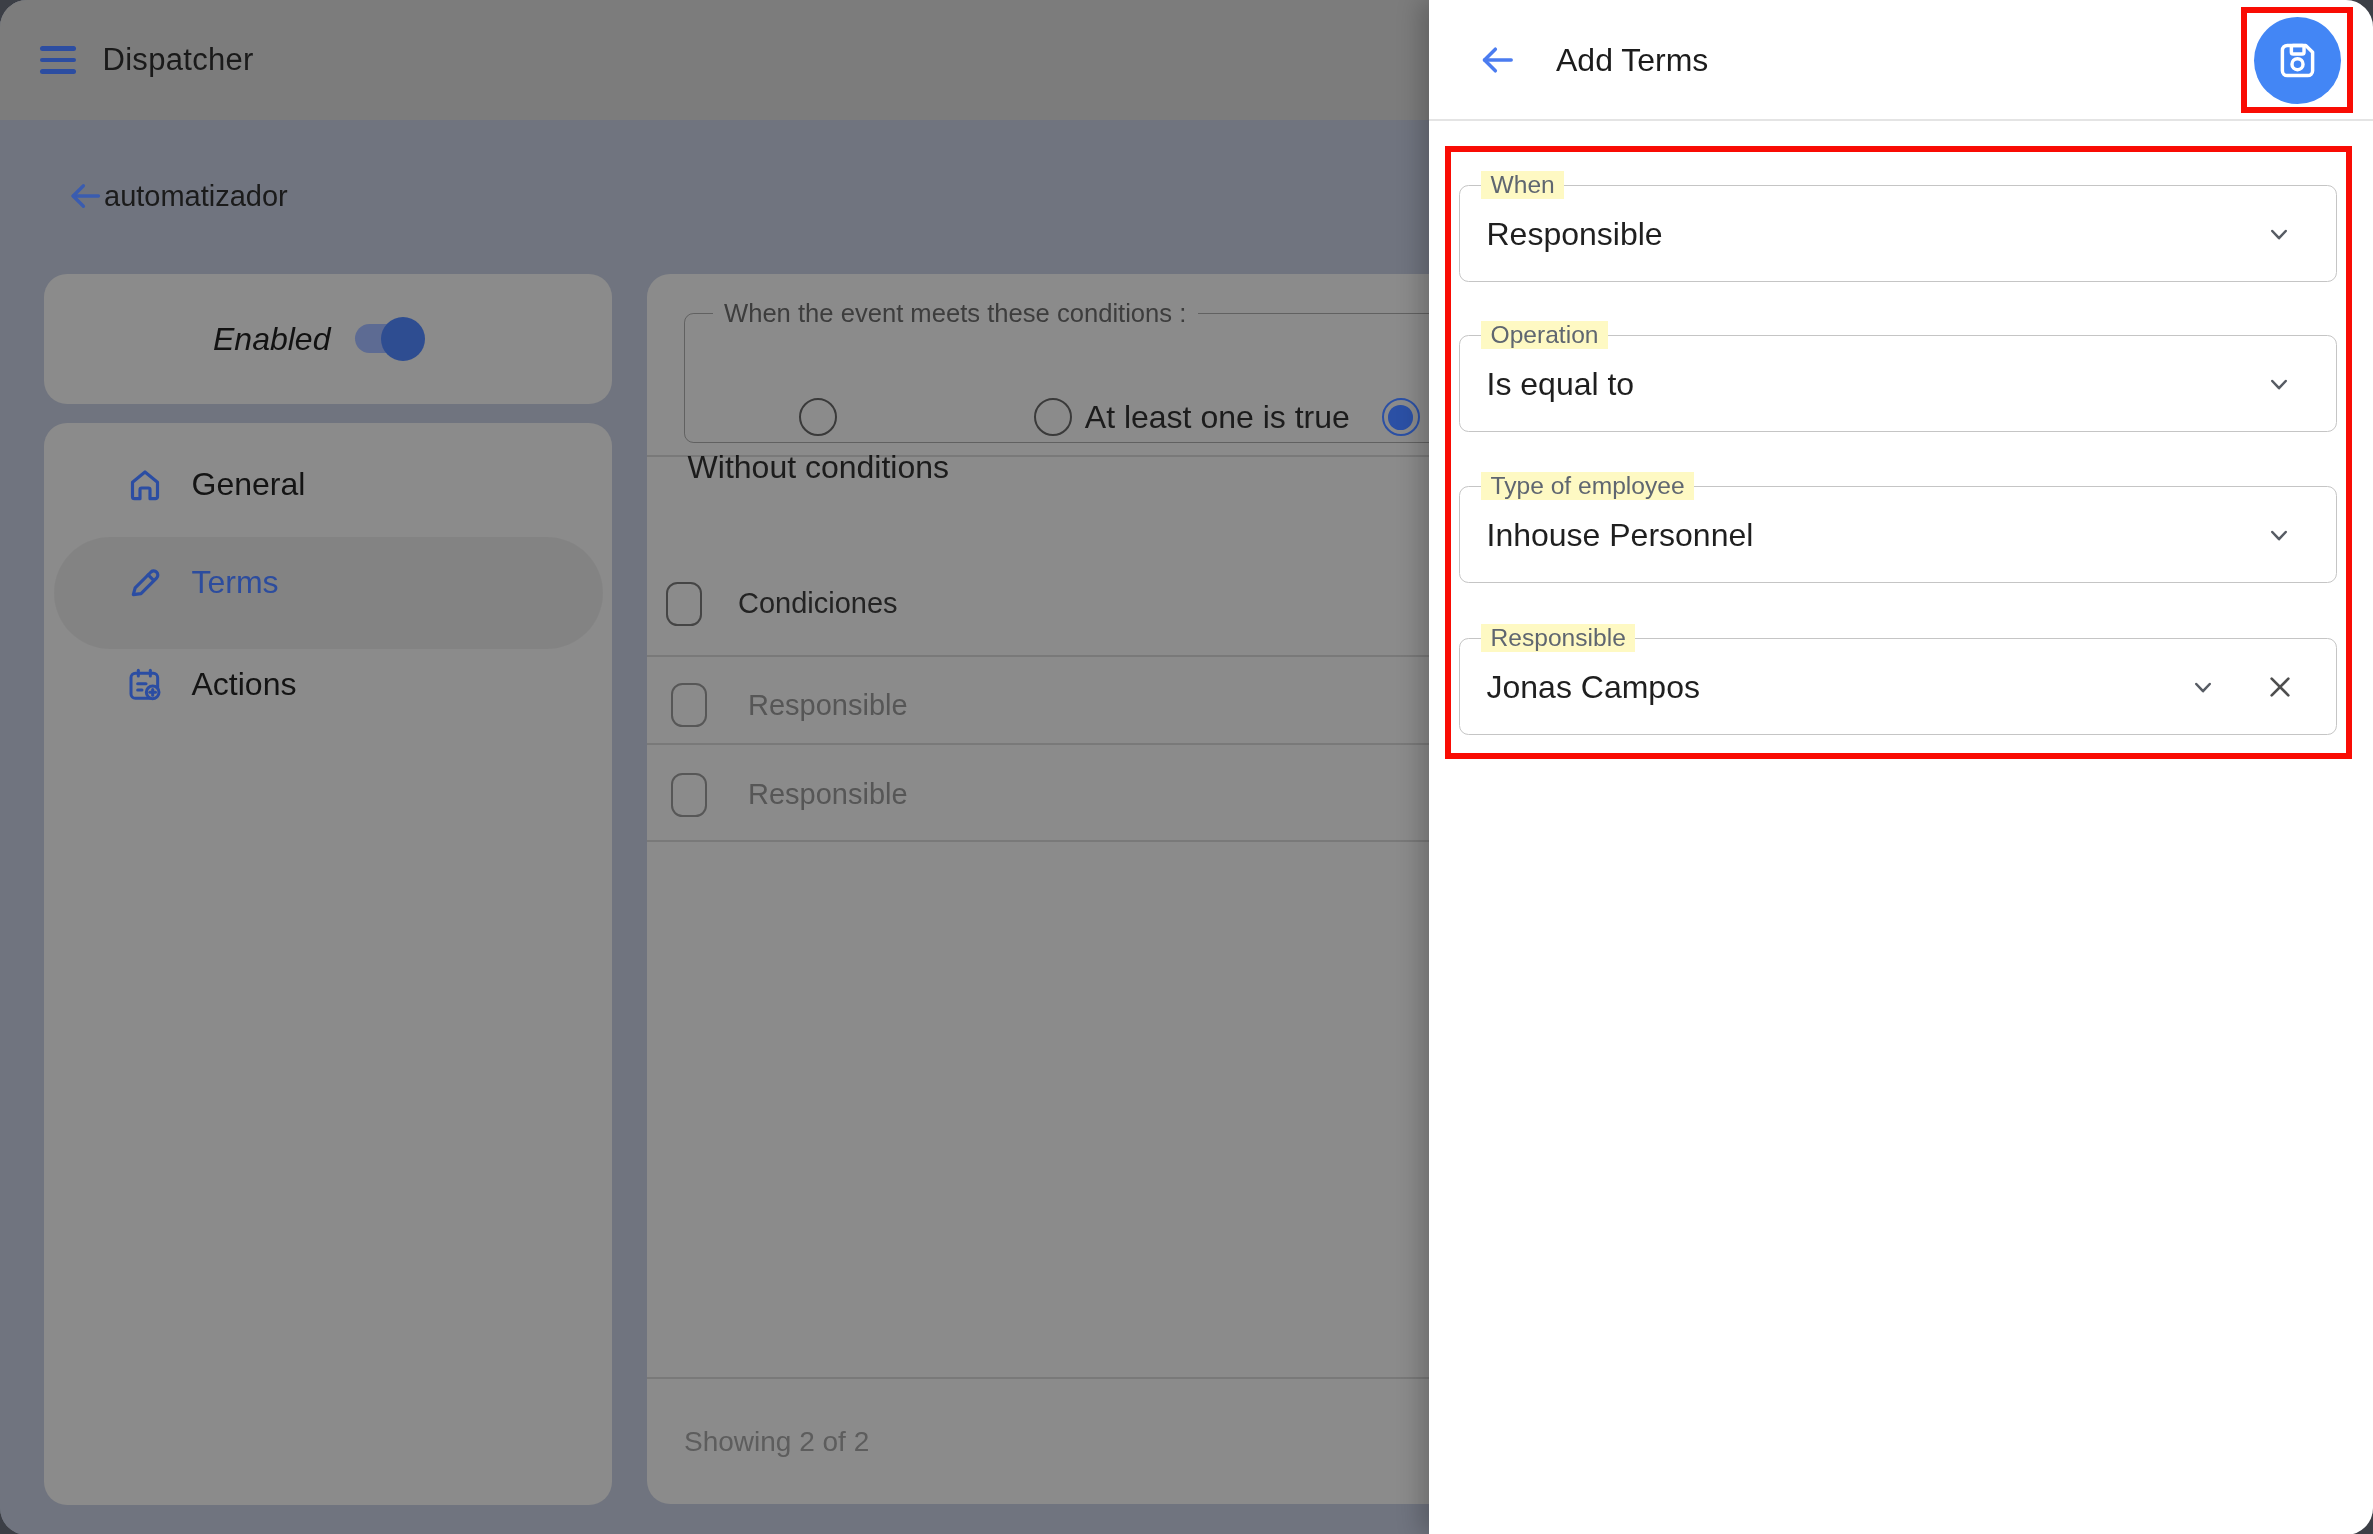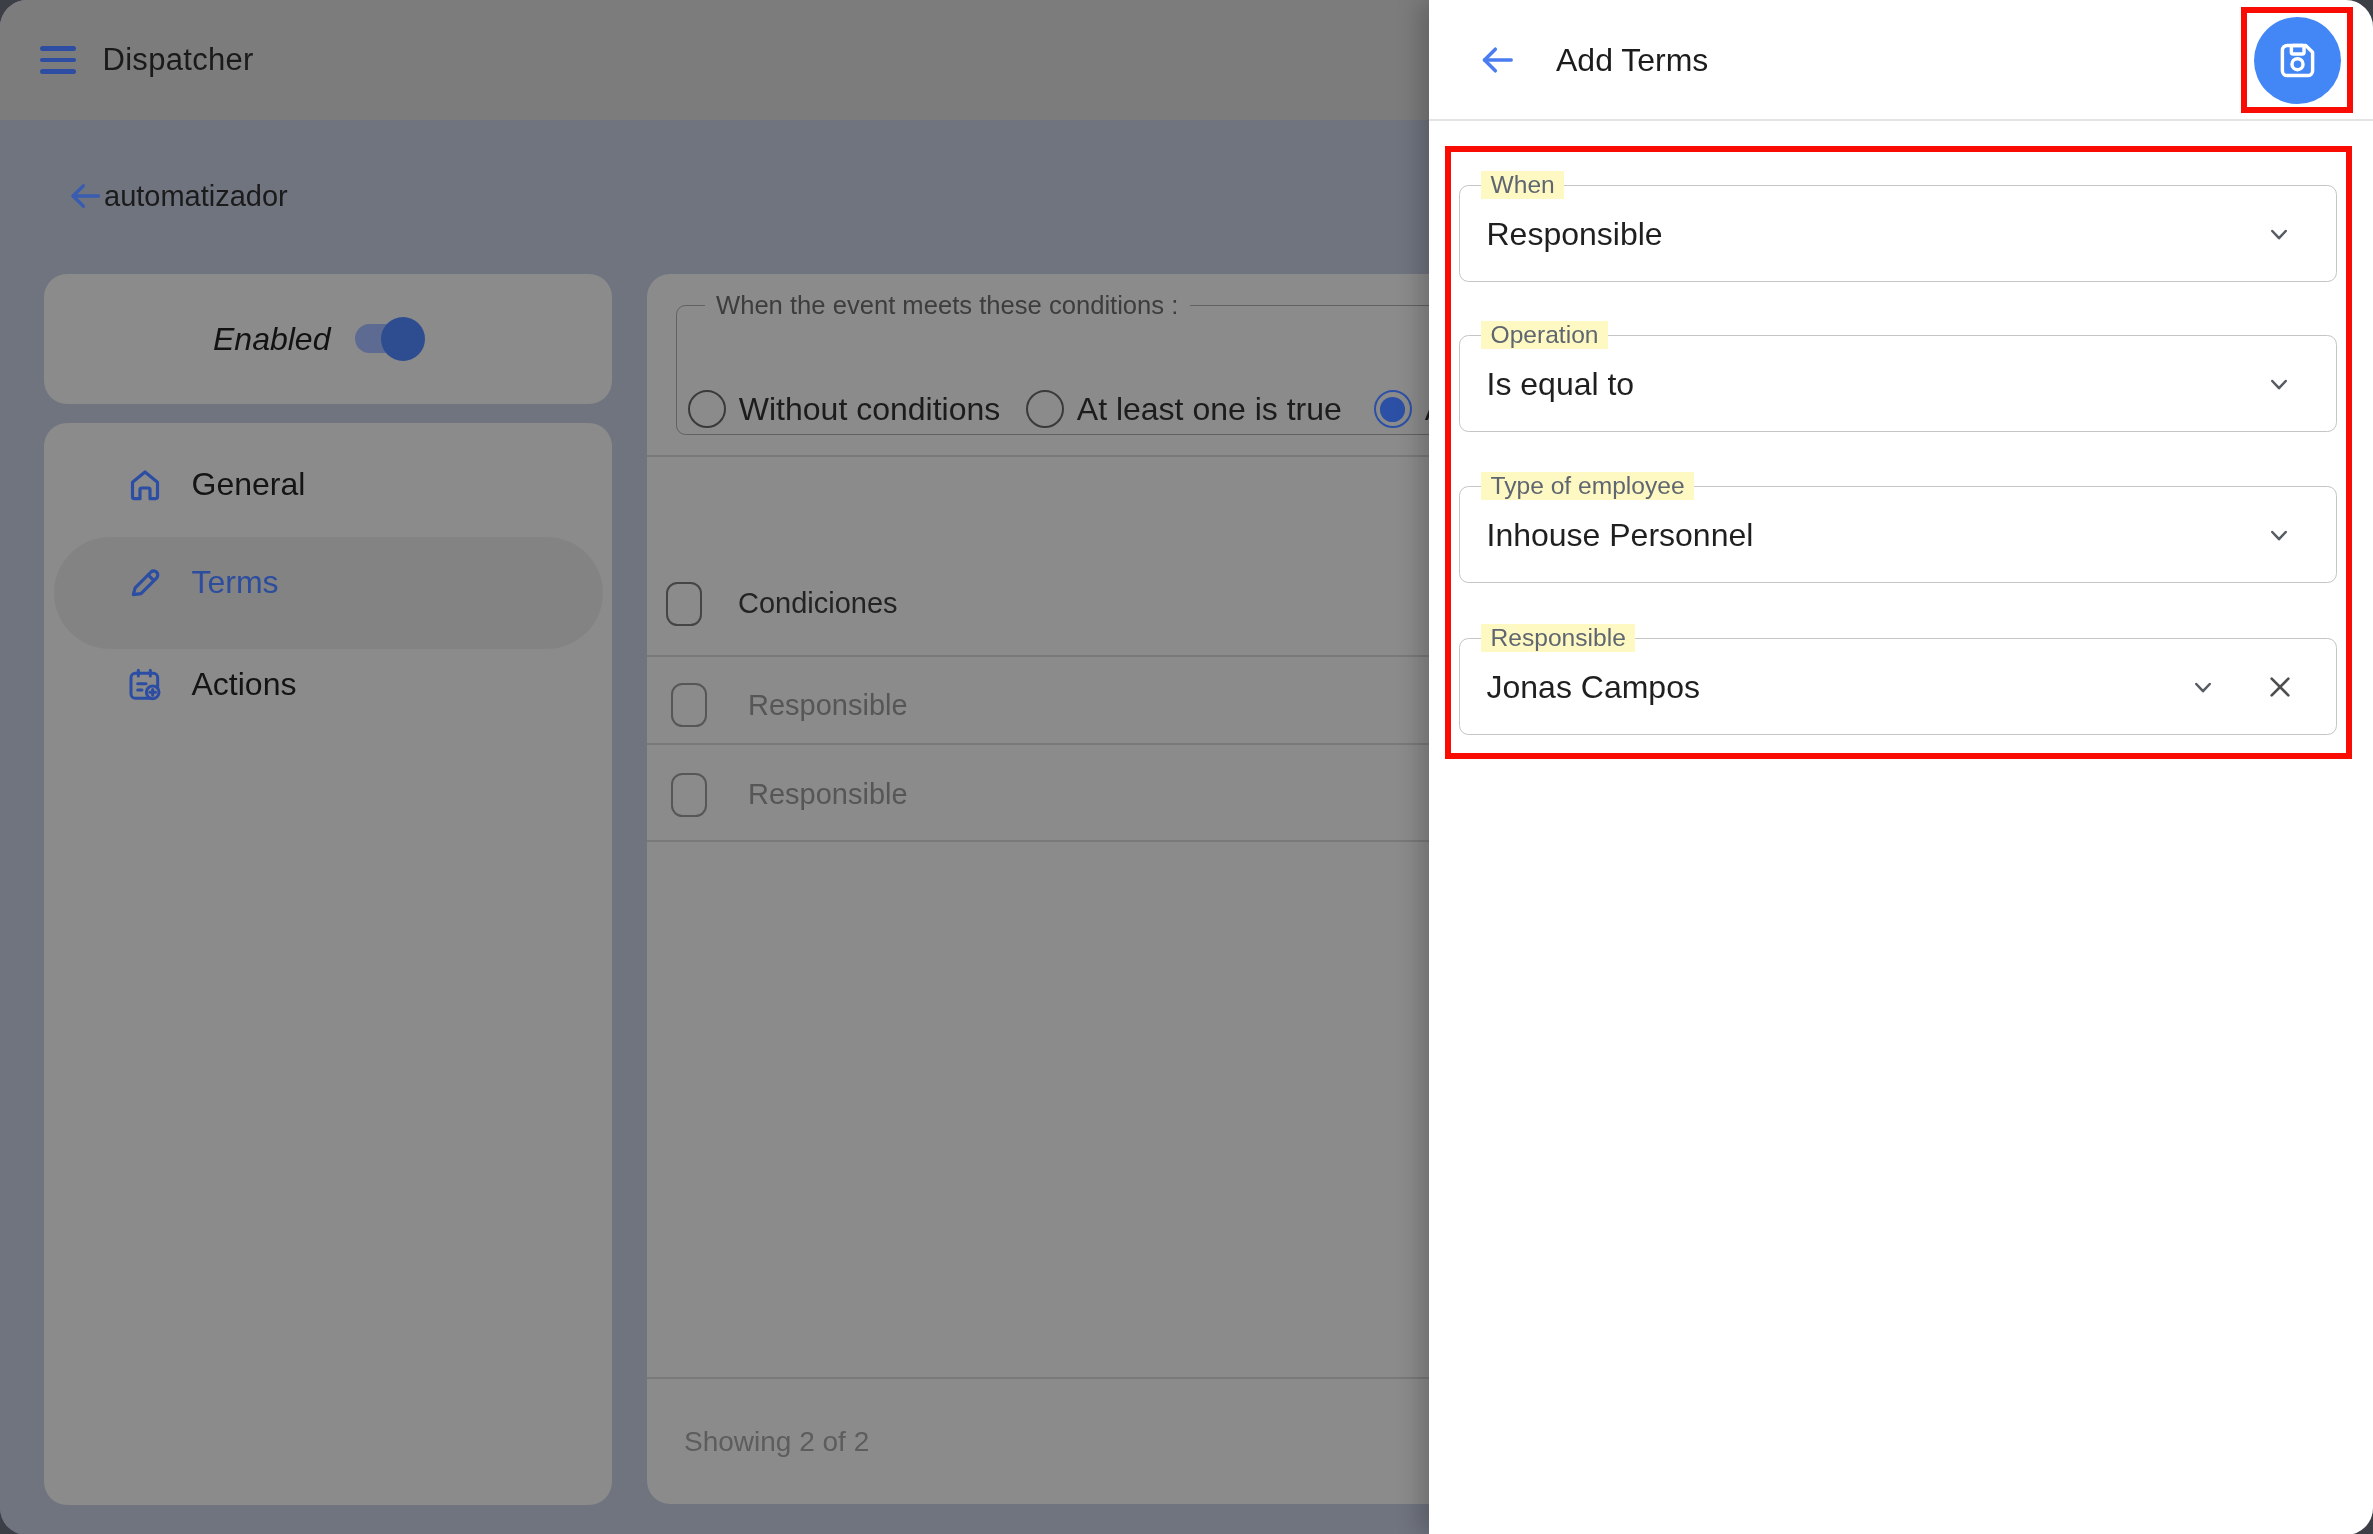--- a/index.html
+++ b/index.html
@@ -28,21 +28,21 @@
   .toggle-thumb{position:absolute;left:25.6px;top:0.9px;width:44px;height:44px;border-radius:50%;background:#2e4d91;}
 
   .nav-card{left:44px;top:423px;width:568px;height:1082px;}
   .nav-pill{position:absolute;left:9.5px;top:114px;width:549px;height:112px;border-radius:57px;background:rgba(0,0,0,0.05);}
   .nav-item{position:absolute;left:81px;height:45px;display:flex;align-items:center;gap:26.5px;cursor:pointer;text-align:center;}
   .nav-item .nav-ico{width:40px;height:40px;color:#2b4da3;flex:0 0 auto;}
   .nav-label{font-size:32px;color:#141414;}
   .nav-item.selected .nav-label{color:#2c4c9e;}
 
   .main-card{left:647px;top:274px;width:829px;height:1230px;}
-  .cond-fieldset{position:absolute;left:24.6px;top:13.2px;width:785px;height:142px;margin:4px;padding:0;
+  .cond-fieldset{position:absolute;left:24.6px;top:13.2px;width:785px;height:142px;margin:12px;padding:0;
     border:1.9px solid rgba(0,0,0,0.30);border-radius:9.5px;}
   .cond-fieldset legend{margin-left:28px;padding:0 11.4px;font-size:25.6px;color:#3d3d3d;}
   .radio-option{position:absolute;top:70px;display:flex;align-items:center;gap:13.2px;cursor:pointer;}
   .radio{width:38px;height:38px;border:2.8px solid #3a3a3a;border-radius:50%;box-sizing:border-box;position:relative;flex:0 0 auto;}
   .radio.checked{border-color:#2b50a5;}
   .radio.checked::after{content:"";position:absolute;inset:4.7px;border-radius:50%;background:#2b50a5;}
   .radio-label{font-size:32px;color:#1c1c1c;white-space:nowrap;}
 
   .hr{position:absolute;left:0;width:829px;height:1.9px;background:rgba(0,0,0,0.13);}
   .checkbox{position:absolute;width:36px;height:44px;border:2.8px solid #575757;border-radius:11.4px;box-sizing:border-box;cursor:pointer;}
@@ -140,21 +140,21 @@
         </svg>
         <span class="nav-label">Actions</span>
       </div>
     </div>
 
     <div class="card main-card">
 
       <fieldset class="cond-fieldset">
         <legend>When the event meets these conditions :</legend>
 
-        <div class="radio-option" style="left:11px;">
+        <div class="radio-option" style="left:3px;flex-direction:column;">
           <span class="radio"></span>
           <span class="radio-label">Without conditions</span>
         </div>
         <div class="radio-option" style="left:349px;">
           <span class="radio"></span>
           <span class="radio-label">At least one is true</span>
         </div>
         <div class="radio-option" style="left:697px;">
           <span class="radio checked"></span>
           <span class="radio-label">A</span>

